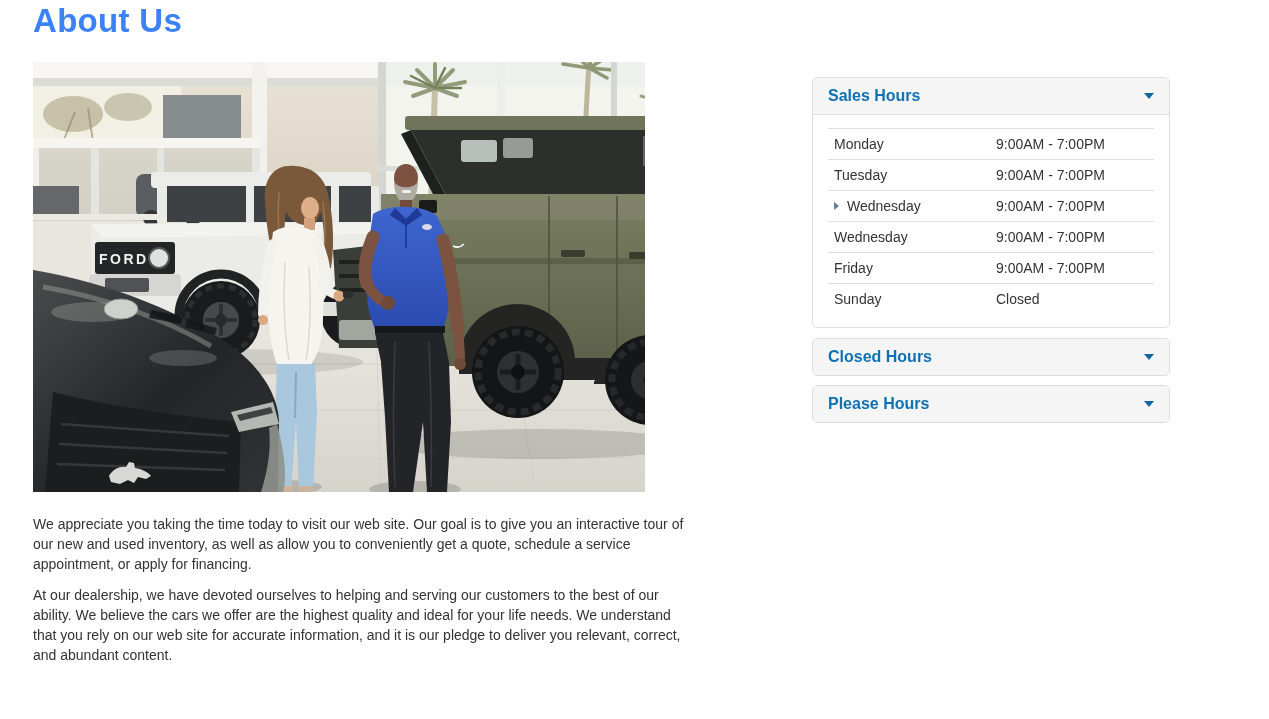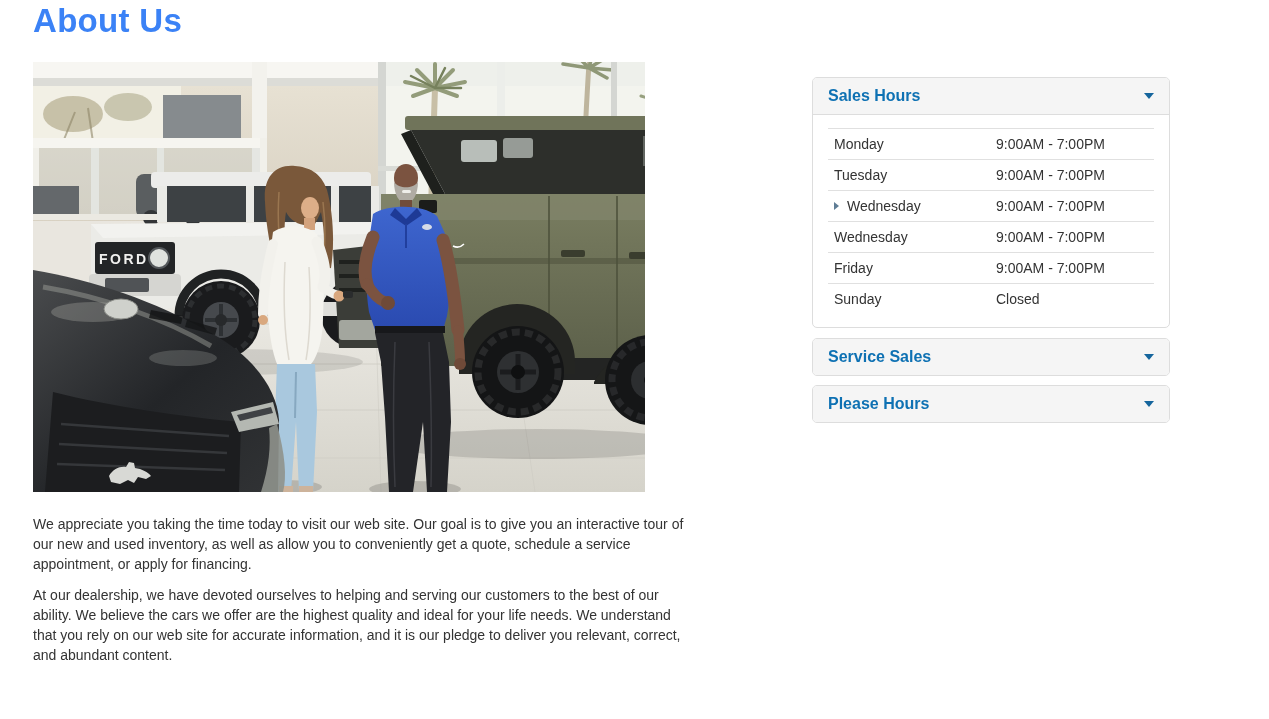--- a/index.html
+++ b/index.html
@@ -295,21 +295,21 @@
               <span>Sunday</span>
             </span>
           <span class="htime">Closed</span>
         </div>
       </div>
     </div>
   </div>
 
   <div class="panel collapsed">
     <div class="panel-header">
-      <span class="panel-title">Service Sales</span>
+      <span class="panel-title">Closed Hours</span>
       <span class="caret"></span>
     </div>
   </div>
 
   <div class="panel collapsed">
     <div class="panel-header">
       <span class="panel-title">Please Hours</span>
       <span class="caret"></span>
     </div>
   </div>

